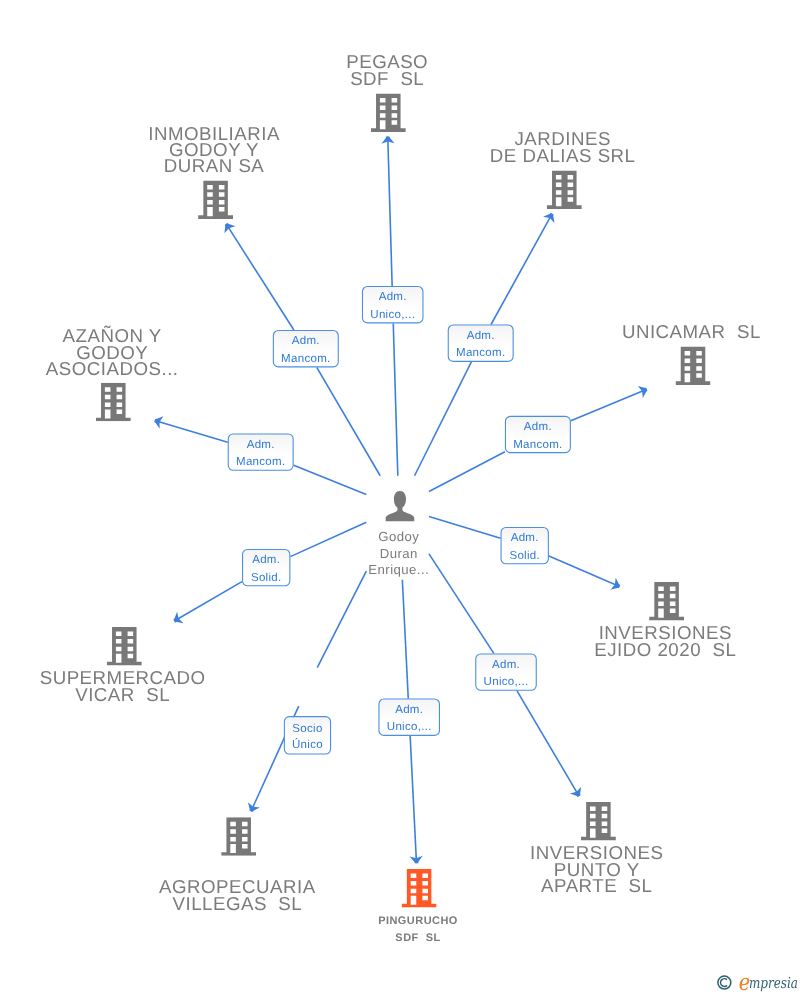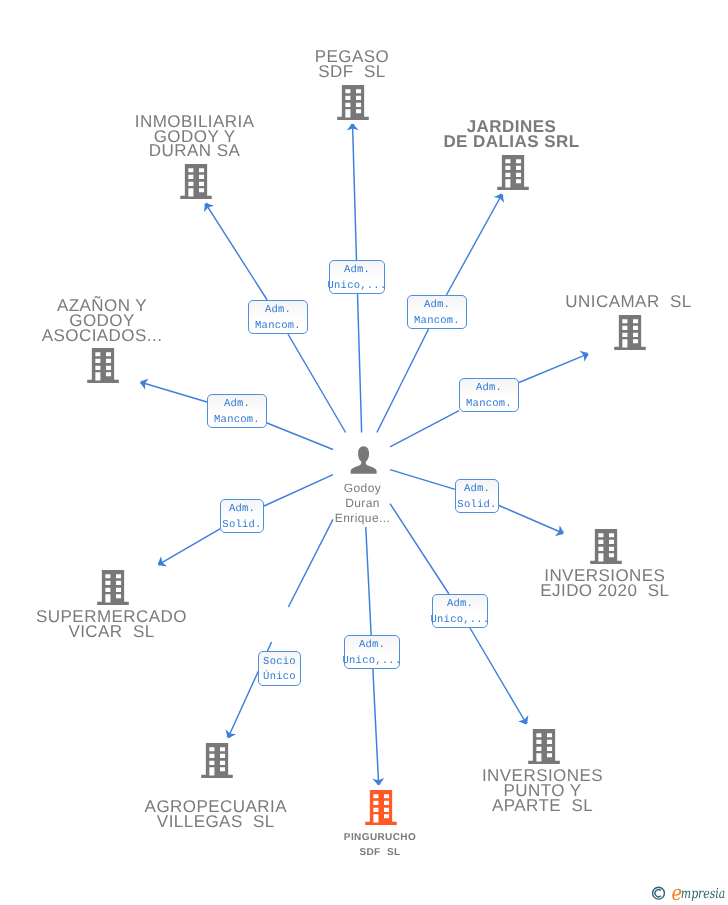--- a/index.html
+++ b/index.html
@@ -12,21 +12,21 @@
   .node .nlabel{position:absolute;text-align:center;color:#7b7b7b;font-size:17px;
       line-height:14.8px;font-family:"Liberation Sans",sans-serif;white-space:pre;
       letter-spacing:0.45px;}
   .node .nlabel.center{font-size:12px;line-height:15px;letter-spacing:0.4px;}
   .node .nlabel.bold{font-weight:bold;font-size:10px;line-height:15px;letter-spacing:0.4px;}
   .elabel{position:absolute;box-sizing:border-box;
       background:linear-gradient(180deg,#f4f4f4 0%,#ffffff 62%,#ffffff 100%);
       border:1.8px solid #4a8fe0;border-radius:5px;color:#2f79d6;
       font-size:10.5px;line-height:15.5px;text-align:center;white-space:pre;
       letter-spacing:0.25px;
-      font-family:Liberation Mono, monospace;
+      font-family:Liberation Sans, sans-serif;
       display:flex;align-items:center;justify-content:center;
       padding-top:3.4px;z-index:5;}
   .watermark{position:absolute;left:646px;top:880px;}
 </style>
 </head>
 <body>
 
 <div id="stage">
   <svg id="edges" viewBox="0 0 728 905">
       <line x1="361.64053174172545" y1="432.5" x2="357.50732501356487" y2="294" stroke="#3d7fde" stroke-width="1.45"></line>
@@ -90,21 +90,21 @@
 GODOY Y
 DURAN SA</div>
       </div>
       <div class="node" style="left: 511.5px; top: 172px;">
         <div class="icon" style="left: -14.8px; top: -17.25px;"><svg width="32" height="35" viewBox="0 0 30.6 33.9">
             <g fill="#787878">
               <path d="M0,30.7 H30.6 V33.9 H0 Z M4.5,0 H26.1 V31.2 H4.5 Z"></path>
               <path fill="#ffffff" d="M7.9,4 h4.9 v3.95 h-4.9 ZM18.2,4 h4.9 v3.95 h-4.9 ZM7.9,10.5 h4.9 v3.95 h-4.9 ZM18.2,10.5 h4.9 v3.95 h-4.9 ZM7.9,17.3 h4.9 v3.95 h-4.9 ZM18.2,17.3 h4.9 v3.95 h-4.9 ZM7.9,23.5 h4.9 v8 h-4.9 ZM18.2,23.5 h4.9 v3.95 h-4.9 Z"></path>
             </g>
           </svg></div>
-        <div class="nlabel" style="left: -120px; width: 240px; top: -51.75px; font-weight: bold;">JARDINES
+        <div class="nlabel" style="left: -120px; width: 240px; top: -51.75px;">JARDINES
 DE DALIAS SRL</div>
       </div>
       <div class="node" style="left: 102px; top: 365.7px;">
         <div class="icon" style="left: -14.8px; top: -17.25px;"><svg width="32" height="35" viewBox="0 0 30.6 33.9">
             <g fill="#787878">
               <path d="M0,30.7 H30.6 V33.9 H0 Z M4.5,0 H26.1 V31.2 H4.5 Z"></path>
               <path fill="#ffffff" d="M7.9,4 h4.9 v3.95 h-4.9 ZM18.2,4 h4.9 v3.95 h-4.9 ZM7.9,10.5 h4.9 v3.95 h-4.9 ZM18.2,10.5 h4.9 v3.95 h-4.9 ZM7.9,17.3 h4.9 v3.95 h-4.9 ZM18.2,17.3 h4.9 v3.95 h-4.9 ZM7.9,23.5 h4.9 v8 h-4.9 ZM18.2,23.5 h4.9 v3.95 h-4.9 Z"></path>
             </g>
           </svg></div>
         <div class="nlabel" style="left: -120px; width: 240px; top: -66.55px;">AZAÑON Y

